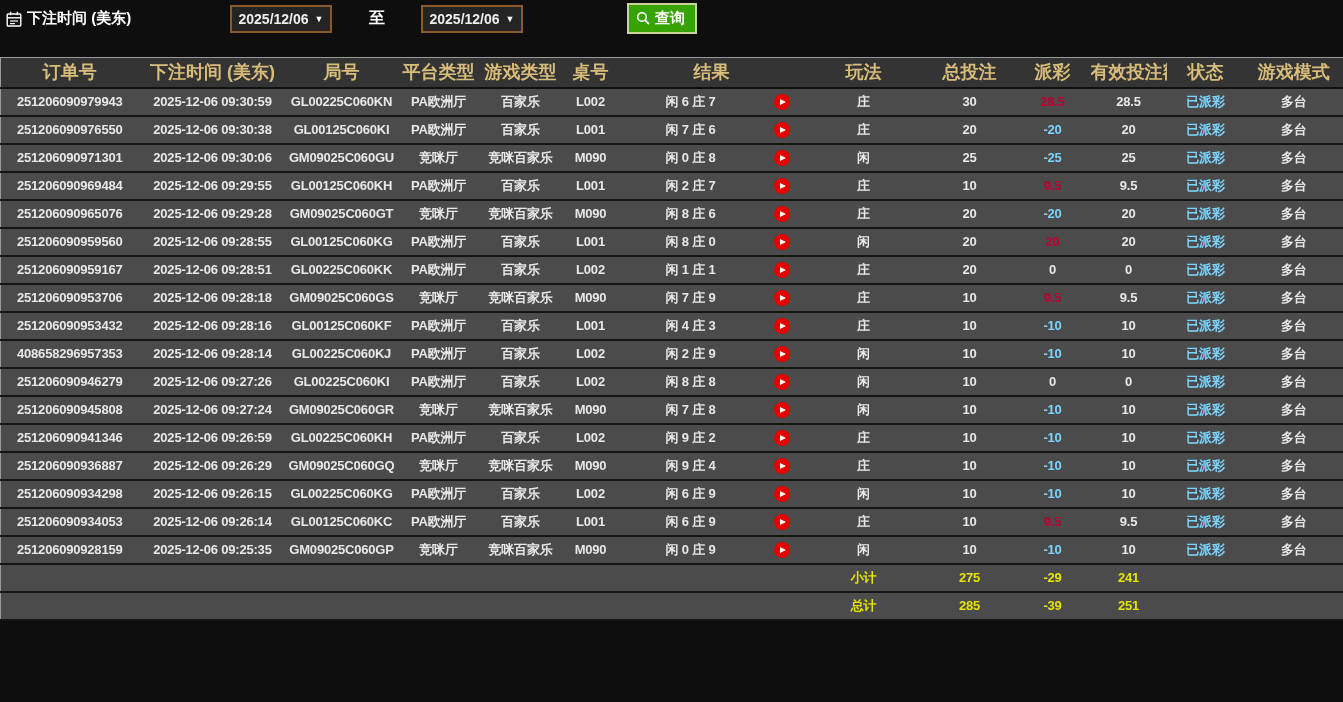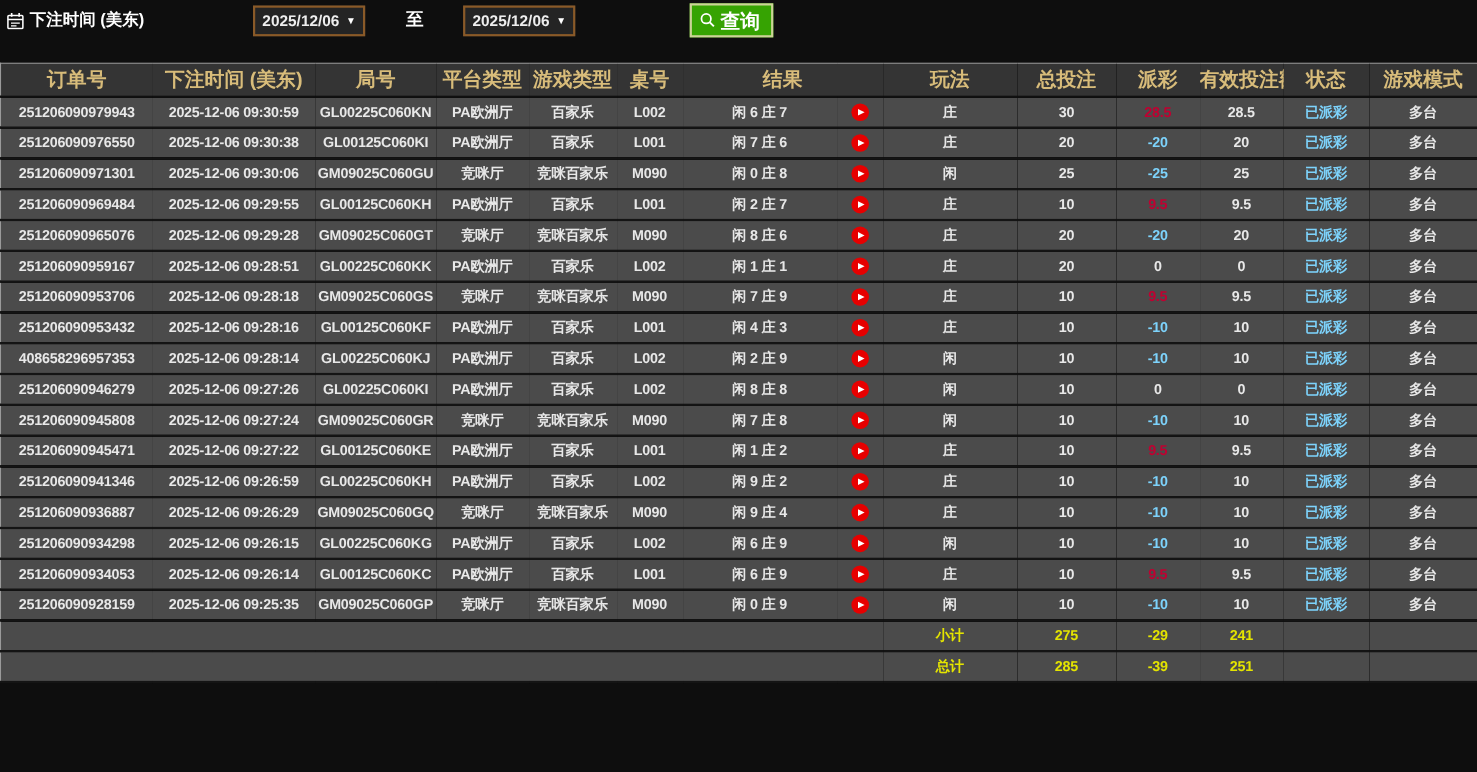--- a/index.html
+++ b/index.html
@@ -10,21 +10,21 @@
   .title{position:absolute;left:6px;top:9px;display:flex;align-items:center;gap:5px;
          color:#fff;font-size:15px;font-weight:700}
   .dsel{position:absolute;top:5px;width:102px;height:28px;background:#242424;
         border:2px solid #8a5a28;color:#efefef;font-weight:700;font-size:14px;
         display:flex;align-items:center;justify-content:center;gap:6px;cursor:pointer}
   .dsel .caret{font-size:9px;color:#fff}
   .dsel-from{left:230px}
   .dsel-to{left:421px}
   .tolabel{position:absolute;left:369px;top:8px;color:#fff;font-size:16px;font-weight:700}
   .searchbtn{position:absolute;left:627px;top:3px;height:31px;padding:0 10px 0 7px;
-        background:#36a302;border:2px solid #ccd398;color:#fff;font-size:18px;
+        background:#36a302;border:2px solid #ccd398;color:#fff;font-size:15px;
         font-weight:700;display:flex;align-items:center;gap:4px;cursor:pointer;
         font-family:inherit}
   
   table{width:1343px;border-collapse:collapse;table-layout:fixed;
         border:1px solid #9a9a9a;border-bottom:1px solid #555}
   th{height:30px;background:#343434;color:#d8bc7a;font-size:18px;font-weight:700;
      text-align:center;border-bottom:2px solid #101010;overflow:hidden;white-space:nowrap}
   td{height:28px;background:#4b4b4b;color:#e8e8e8;font-size:13px;font-weight:700;
      text-align:center;border-bottom:2px solid #141414;letter-spacing:-0.2px;
      overflow:hidden;white-space:nowrap}
@@ -210,20 +210,40 @@
       </span>
     </td>
     <td>庄</td>
     <td>20</td>
     <td class="pc-loss">-20</td>
     <td>20</td>
     <td class="status">已派彩</td>
     <td>多台</td>
   </tr>
       <tr>
+    <td>251206090959560</td>
+    <td>2025-12-06 09:28:55</td>
+    <td>GL00125C060KG</td>
+    <td>PA欧洲厅</td>
+    <td>百家乐</td>
+    <td>L001</td>
+    <td>闲 8 庄 0</td>
+    <td>
+      <span class="playbtn">
+        <span class="tri"></span>
+      </span>
+    </td>
+    <td>闲</td>
+    <td>20</td>
+    <td class="pc-win">20</td>
+    <td>20</td>
+    <td class="status">已派彩</td>
+    <td>多台</td>
+  </tr>
+      <tr>
     <td>251206090959167</td>
     <td>2025-12-06 09:28:51</td>
     <td>GL00225C060KK</td>
     <td>PA欧洲厅</td>
     <td>百家乐</td>
     <td>L002</td>
     <td>闲 1 庄 1</td>
     <td>
       <span class="playbtn">
         <span class="tri"></span>
@@ -326,40 +346,20 @@
     <td>闲 7 庄 8</td>
     <td>
       <span class="playbtn">
         <span class="tri"></span>
       </span>
     </td>
     <td>闲</td>
     <td>10</td>
     <td class="pc-loss">-10</td>
     <td>10</td>
-    <td class="status">已派彩</td>
-    <td>多台</td>
-  </tr>
-      <tr>
-    <td>251206090945471</td>
-    <td>2025-12-06 09:27:22</td>
-    <td>GL00125C060KE</td>
-    <td>PA欧洲厅</td>
-    <td>百家乐</td>
-    <td>L001</td>
-    <td>闲 1 庄 2</td>
-    <td>
-      <span class="playbtn">
-        <span class="tri"></span>
-      </span>
-    </td>
-    <td>庄</td>
-    <td>10</td>
-    <td class="pc-win">9.5</td>
-    <td>9.5</td>
     <td class="status">已派彩</td>
     <td>多台</td>
   </tr>
       <tr>
     <td>251206090941346</td>
     <td>2025-12-06 09:26:59</td>
     <td>GL00225C060KH</td>
     <td>PA欧洲厅</td>
     <td>百家乐</td>
     <td>L002</td>

